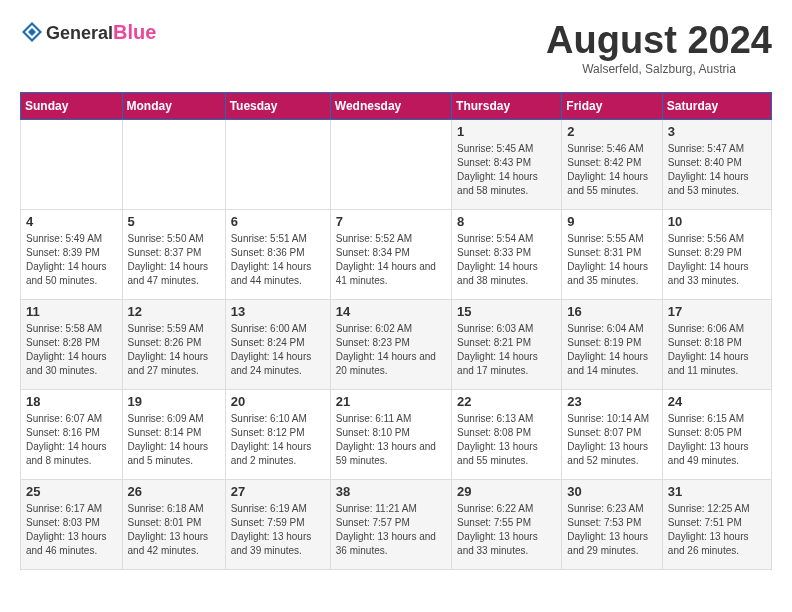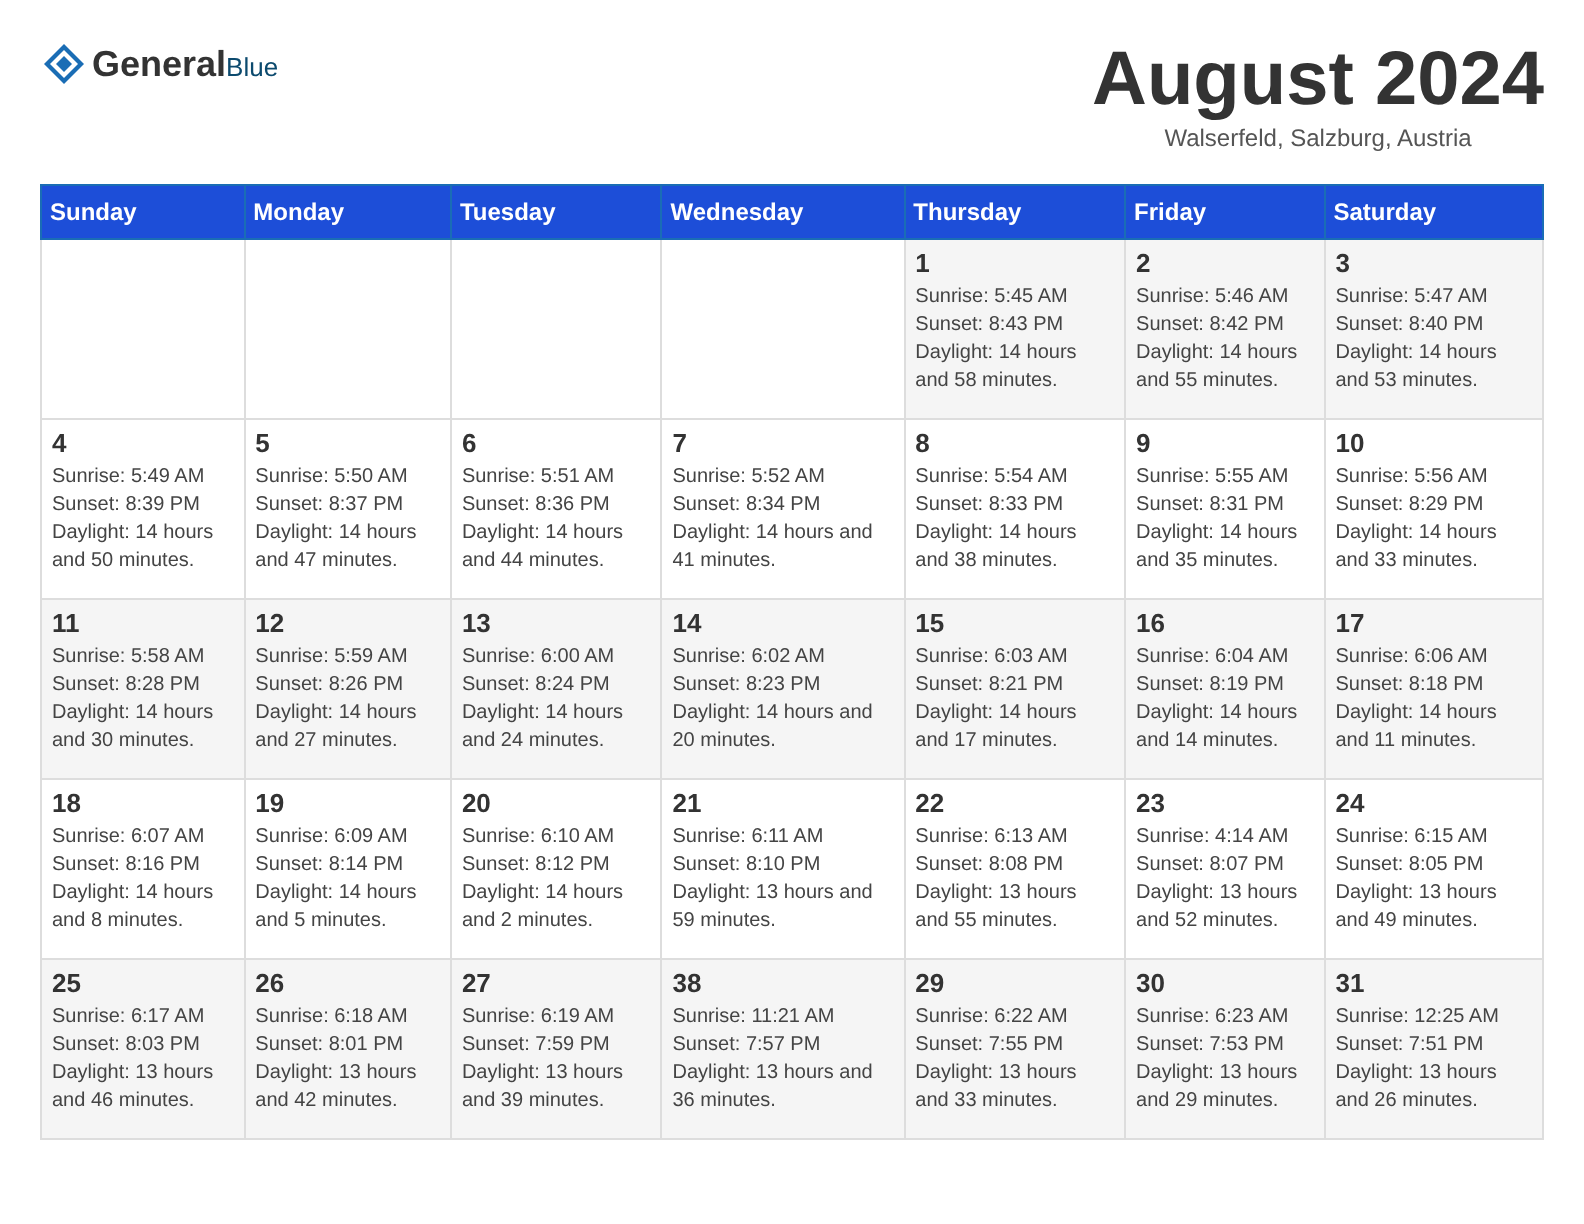--- a/index.html
+++ b/index.html
@@ -19,23 +19,23 @@
     .logo {
       display: flex;
       align-items: center;
     }
     .logo-text-general {
       font-size: 18px;
       font-weight: bold;
       color: #333;
     }
     .logo-text-blue {
-      font-size: 13px;
-      font-weight: normal;
-      color: #0c4a6e;
+      font-size: 20px;
+      font-weight: bold;
+      color: #ec4899;
     }
     .logo-icon {
       width: 24px;
       height: 24px;
       margin-right: 2px;
     }
     .title-area {
       text-align: center;
     }
     .main-title {
@@ -47,21 +47,21 @@
     .sub-title {
       font-size: 12px;
       color: #555;
     }
     table {
       width: 100%;
       border-collapse: collapse;
       font-size: 11px;
     }
     thead tr {
-      background-color: #1d4ed8;
+      background-color: #be185d;
       color: #fff;
       margin-left: 24px;
     }
     thead th {
       padding: 6px 4px;
       text-align: left;
       font-size: 12px;
       border: 1px solid #1a6db5;
     }
     tbody tr {
@@ -286,21 +286,21 @@
         </td>
         <td>
           <span class="day-number">22</span>
           <div class="day-info">Sunrise: 6:13 AM
 Sunset: 8:08 PM
 Daylight: 13 hours
 and 55 minutes.</div>
         </td>
         <td>
           <span class="day-number">23</span>
-          <div class="day-info">Sunrise: 4:14 AM
+          <div class="day-info">Sunrise: 10:14 AM
 Sunset: 8:07 PM
 Daylight: 13 hours
 and 52 minutes.</div>
         </td>
         <td>
           <span class="day-number">24</span>
           <div class="day-info">Sunrise: 6:15 AM
 Sunset: 8:05 PM
 Daylight: 13 hours
 and 49 minutes.</div>

